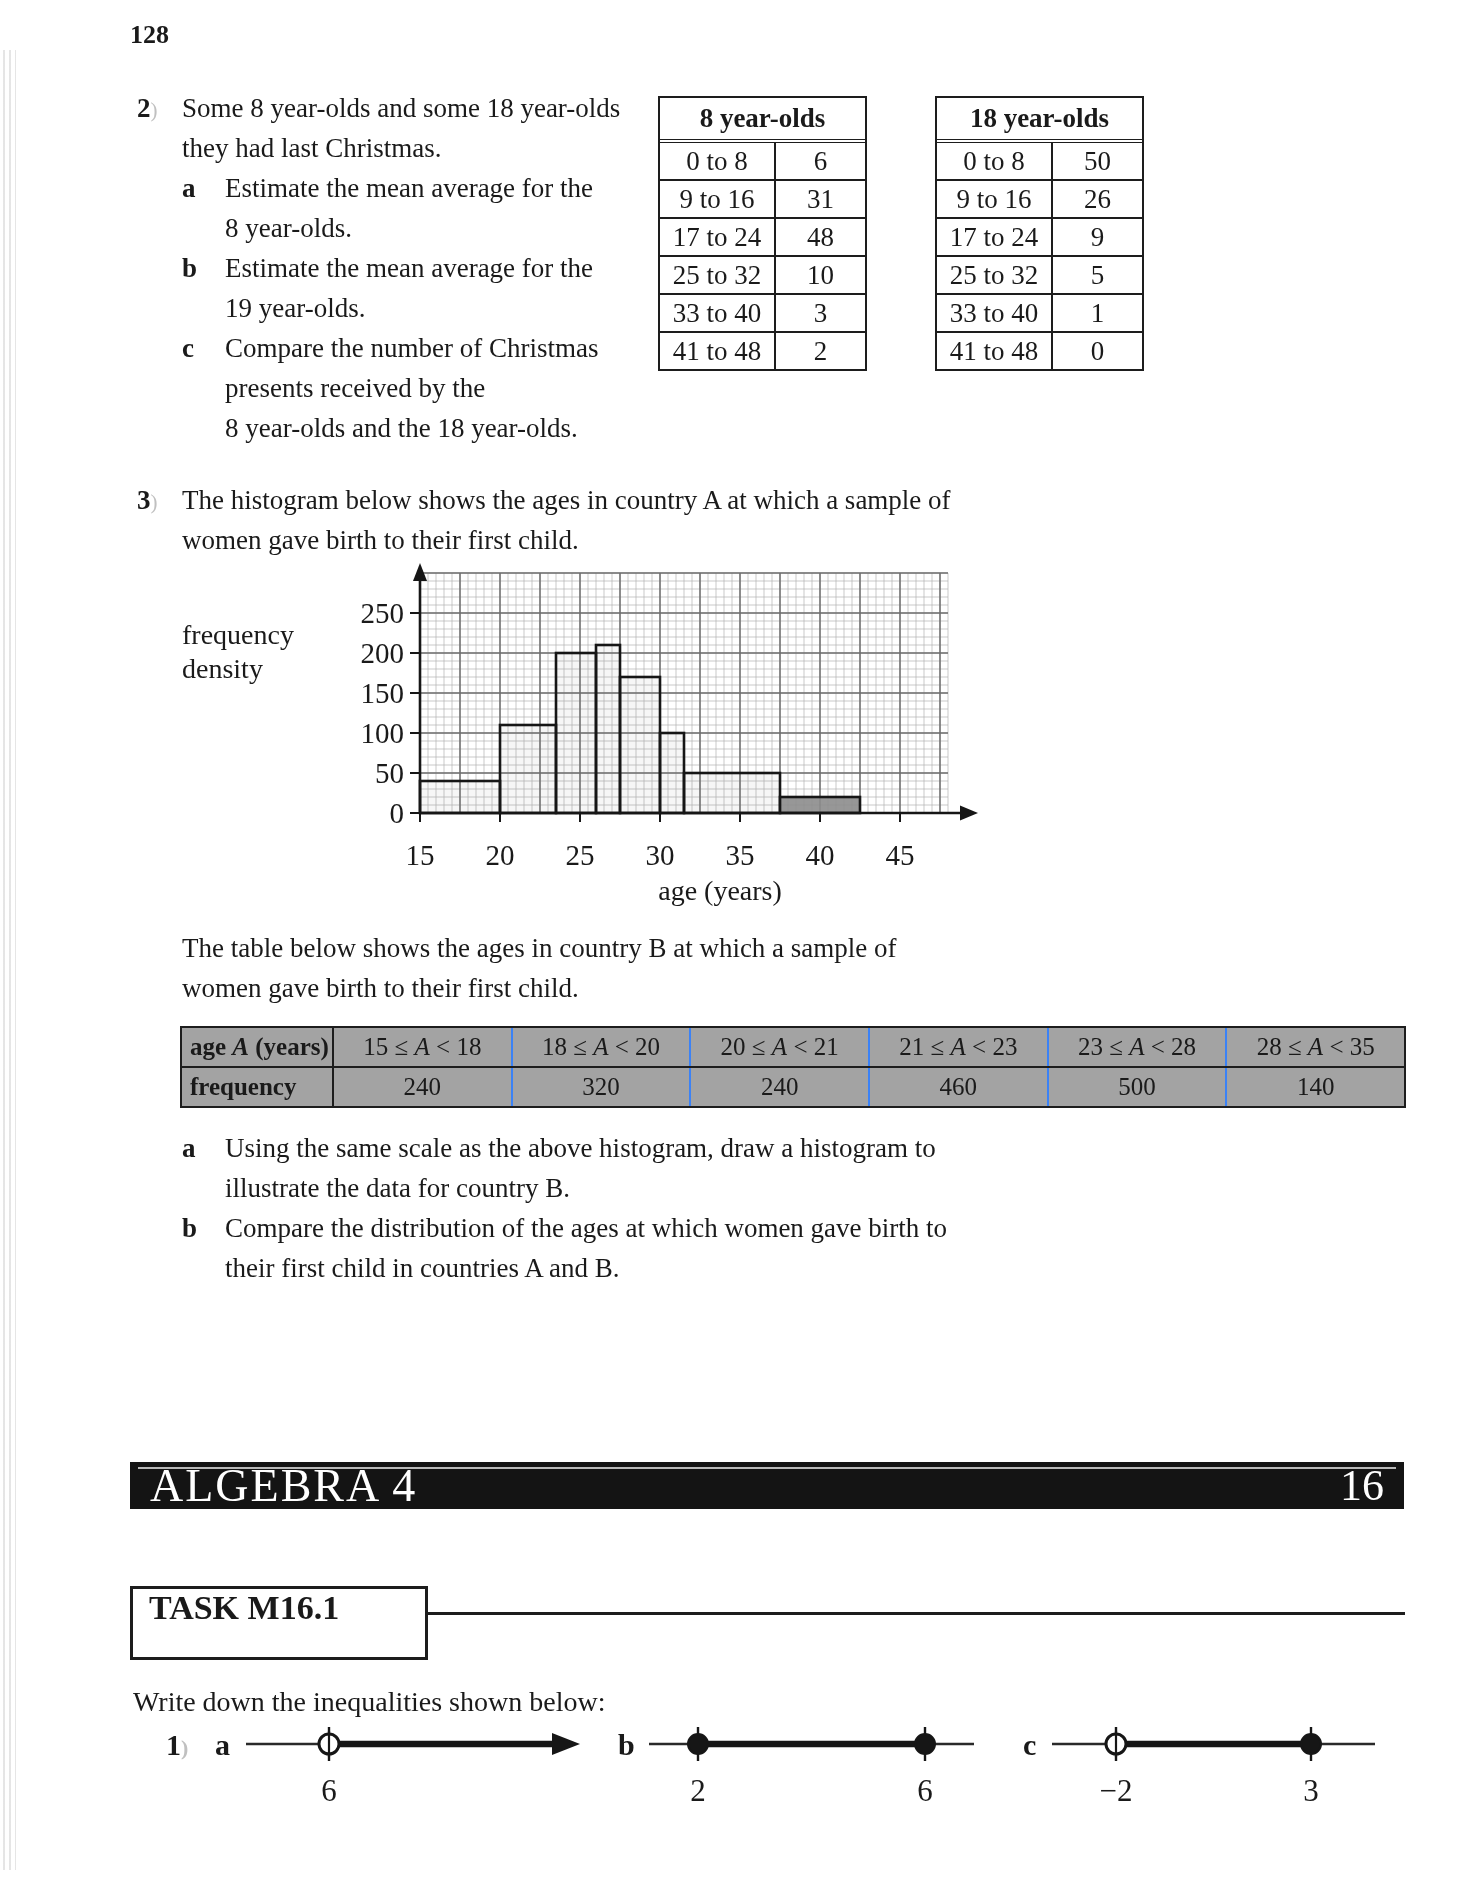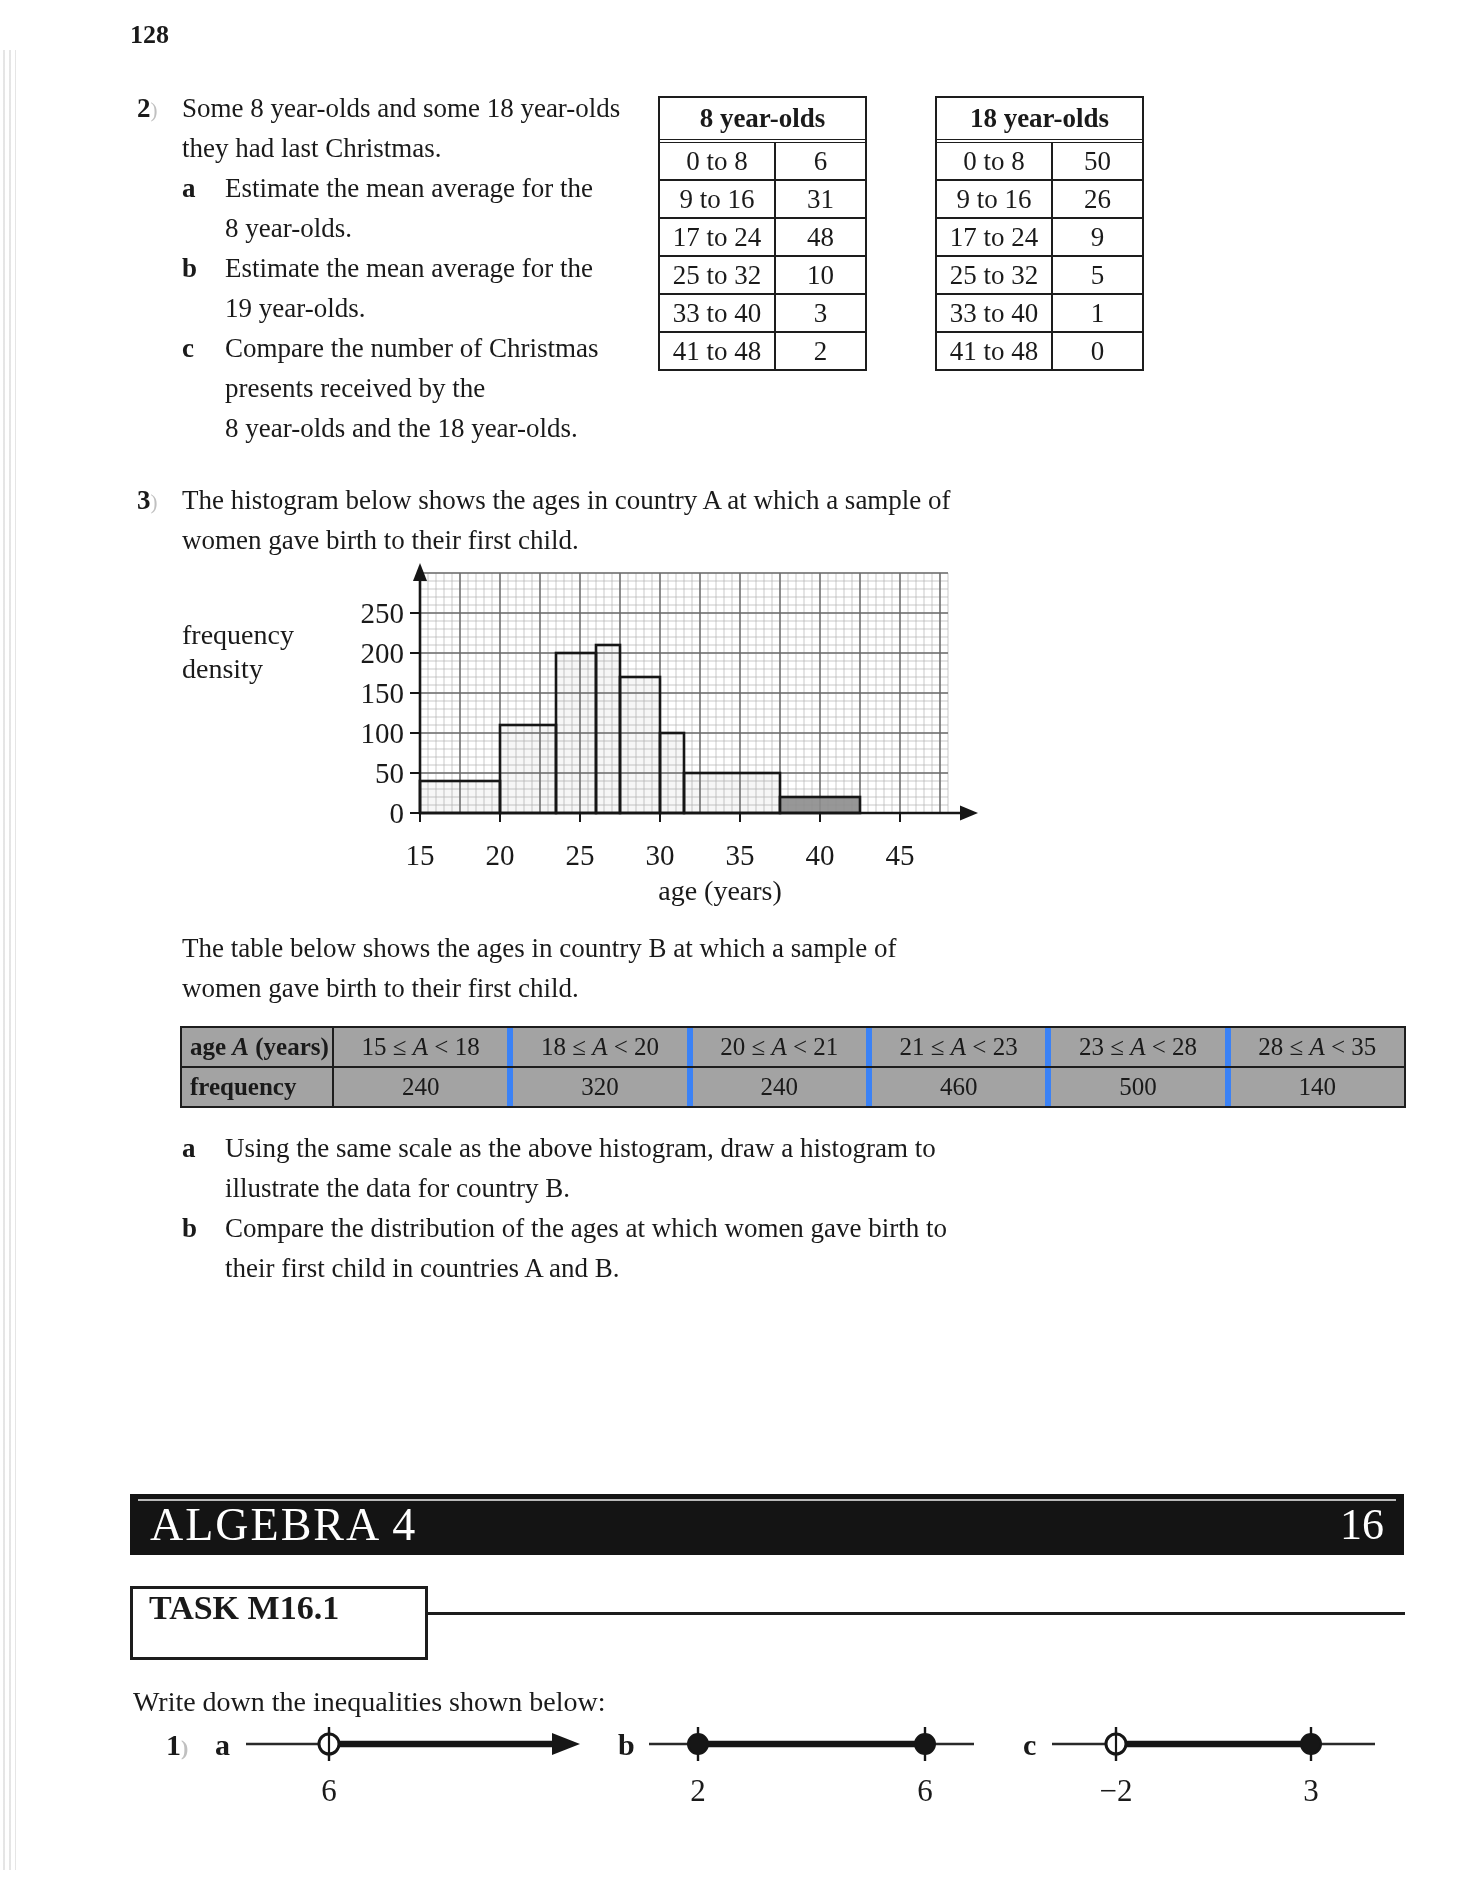--- a/index.html
+++ b/index.html
@@ -22,26 +22,26 @@
   .mt-title{font-weight:700;text-align:center;font-size:27px;height:41px;line-height:41px;border-bottom:4px double #1d1d1d;}
   .mt-row{display:flex;height:36px;line-height:36px;font-size:27px;}
   .mt-row + .mt-row{border-top:2px solid #1d1d1d;}
   .mt-c1{width:114px;border-right:2px solid #1d1d1d;text-align:center;}
   .mt-c2{flex:1;text-align:center;}
   
   .btable{position:absolute;left:180px;top:1026px;width:1226px;border:2.5px solid #1d1d1d;font-size:25px;background:#a3a3a3;box-sizing:border-box;}
   .bt-row{display:flex;height:38px;line-height:38px;}
   .bt-row + .bt-row{border-top:2.5px solid #1d1d1d;}
   .bt-label{flex:0 0 152px;border-right:2px solid #1d1d1d;font-weight:700;padding-left:8px;box-sizing:border-box;}
-  .bt-cell{flex:1;text-align:center;border-right:6px solid #3b82f6;}
+  .bt-cell{flex:1;text-align:center;border-right:2px solid #3b82f6;}
   .bt-cell:last-child{border-right:none;}
   .bt-cell i{font-style:italic;}
   
-  .banner{position:absolute;left:130px;top:1462px;width:1274px;height:61px;background:#141414;color:#ffffff;
-    display:flex;align-items:center;justify-content:space-between;padding:12px 20px;box-sizing:border-box;margin-top:32px;}
+  .banner{position:absolute;left:130px;top:1462px;width:1274px;height:47px;background:#141414;color:#ffffff;
+    display:flex;align-items:center;justify-content:space-between;padding:12px 20px;box-sizing:border-box;}
   .banner::before{content:"";position:absolute;left:8px;right:8px;top:5px;height:2px;background:rgba(255,255,255,.7);}
   .banner-title{font-size:46px;letter-spacing:2px;}
   .banner-num{font-size:44px;}
   
   .taskline{position:absolute;left:426px;top:1612px;width:979px;height:3px;background:#1d1d1d;z-index:1;}
   .taskbox{position:absolute;left:130px;top:1586px;width:298px;height:74px;border:3px solid #1d1d1d;box-sizing:border-box;
     display:flex;padding-left:16px;font-size:34px;font-weight:700;background:#fff;z-index:2;}
   .taskintro{position:absolute;left:133px;top:1686px;font-size:28px;}
   
   svg text{font-family:"Liberation Serif","DejaVu Serif",serif;fill:#1a1a1a;}

